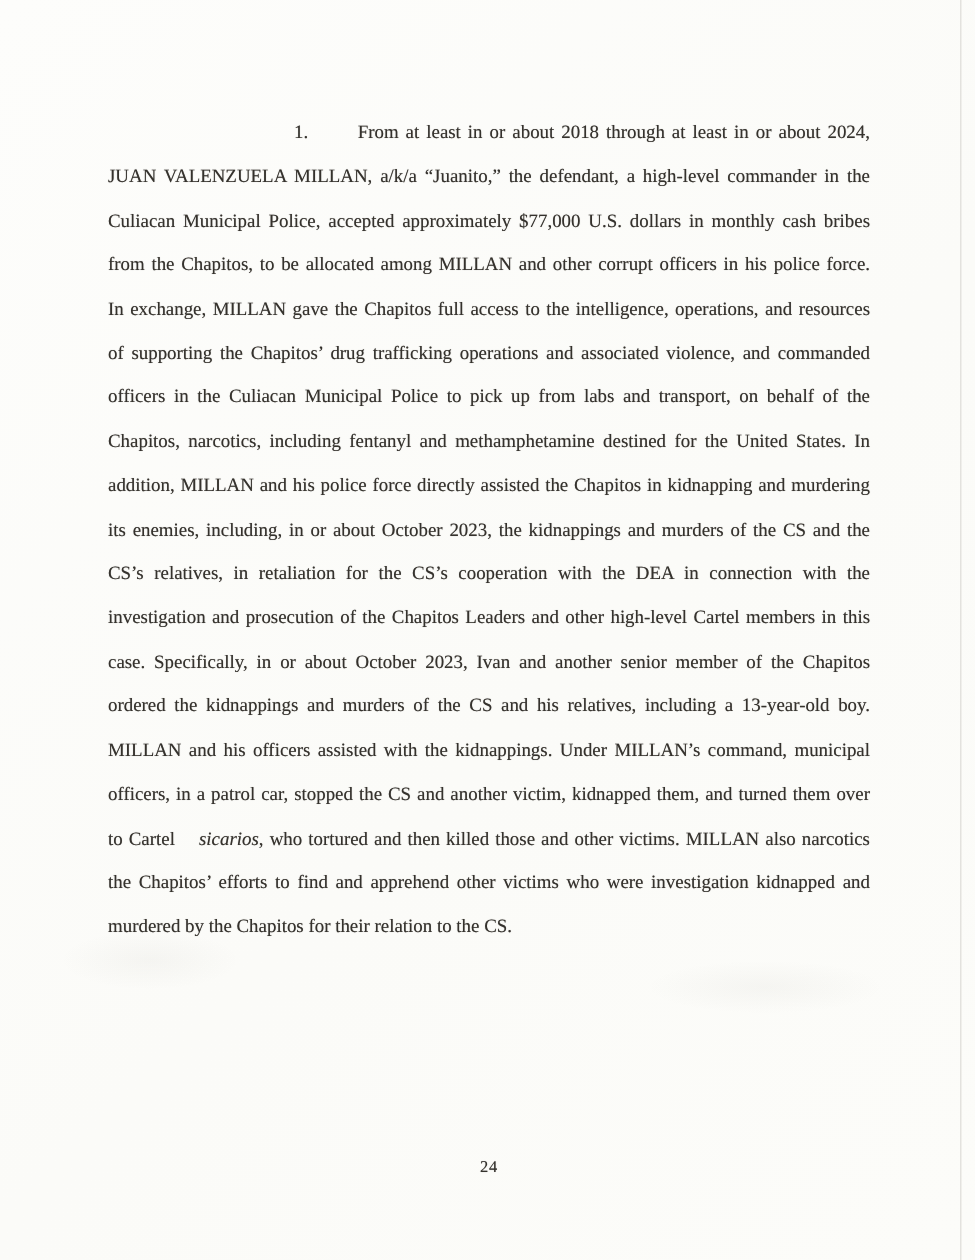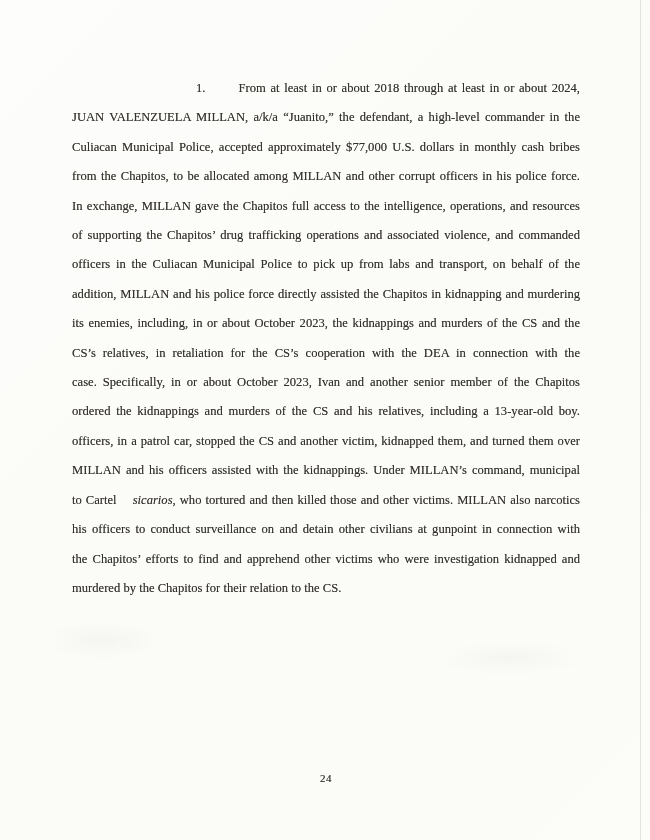--- a/index.html
+++ b/index.html
@@ -74,27 +74,28 @@
   <div class="smudge s2"></div>
 
   <div class="body-text">
       <div class="line"><span class="para-num">1.</span><span class="after-num">From at least in or about 2018 through at least in or about 2024,</span></div>
       <div class="line"><span>JUAN VALENZUELA MILLAN, a/k/a “Juanito,” the defendant, a high-level commander in the</span></div>
       <div class="line"><span>Culiacan Municipal Police, accepted approximately $77,000 U.S. dollars in monthly cash bribes</span></div>
       <div class="line"><span>from the Chapitos, to be allocated among MILLAN and other corrupt officers in his police force.</span></div>
       <div class="line"><span>In exchange, MILLAN gave the Chapitos full access to the intelligence, operations, and resources</span></div>
       <div class="line"><span>of supporting the Chapitos’ drug trafficking operations and associated violence, and commanded</span></div>
       <div class="line"><span>officers in the Culiacan Municipal Police to pick up from labs and transport, on behalf of the</span></div>
+      <div class="line"><span>Chapitos, narcotics, including fentanyl and methamphetamine destined for the United States. In</span></div>
       <div class="line"><span>addition, MILLAN and his police force directly assisted the Chapitos in kidnapping and murdering</span></div>
       <div class="line"><span>its enemies, including, in or about October 2023, the kidnappings and murders of the CS and the</span></div>
       <div class="line"><span>CS’s relatives, in retaliation for the CS’s cooperation with the DEA in connection with the</span></div>
+      <div class="line"><span>investigation and prosecution of the Chapitos Leaders and other high-level Cartel members in this</span></div>
       <div class="line"><span>case. Specifically, in or about October 2023, Ivan and another senior member of the Chapitos</span></div>
       <div class="line"><span>ordered the kidnappings and murders of the CS and his relatives, including a 13-year-old boy.</span></div>
+      <div class="line"><span>MILLAN and his officers assisted with the kidnappings. Under MILLAN’s command, municipal</span></div>
       <div class="line"><span>officers, in a patrol car, stopped the CS and another victim, kidnapped them, and turned them over</span></div>
-      <div class="line"><span>MILLAN and his officers assisted with the kidnappings. Under MILLAN’s command, municipal</span></div>
       <div class="line"><span>to Cartel </span><span class="italic">sicarios</span><span>, who tortured and then killed those and other victims. MILLAN also narcotics</span></div>
-      <div class="line"><span>his officers to conduct surveillance on and detain other civilians at gunpoint in connection with</span></div>
       <div class="line"><span>the Chapitos’ efforts to find and apprehend other victims who were investigation kidnapped and</span></div>
       <div class="line last"><span>murdered by the Chapitos for their relation to the CS.</span></div>
     </div>
 
   <div class="pageno">24</div>
 </div>
 
 </body></html>

